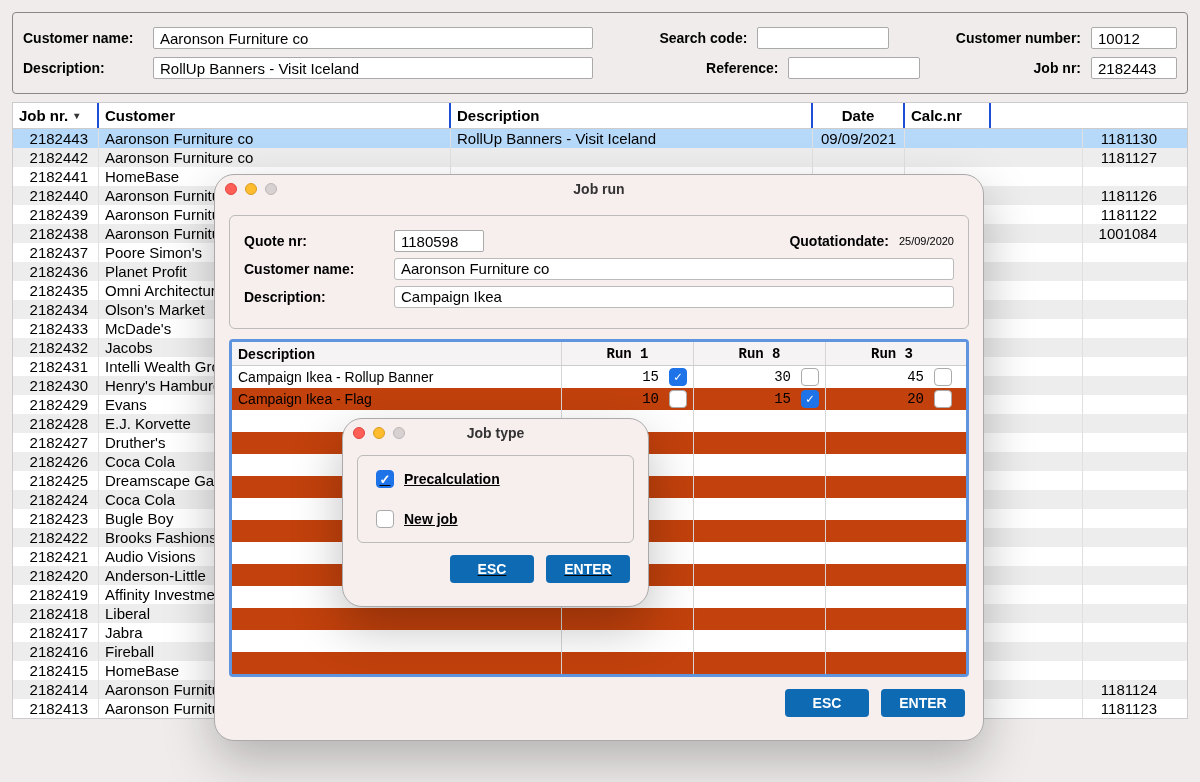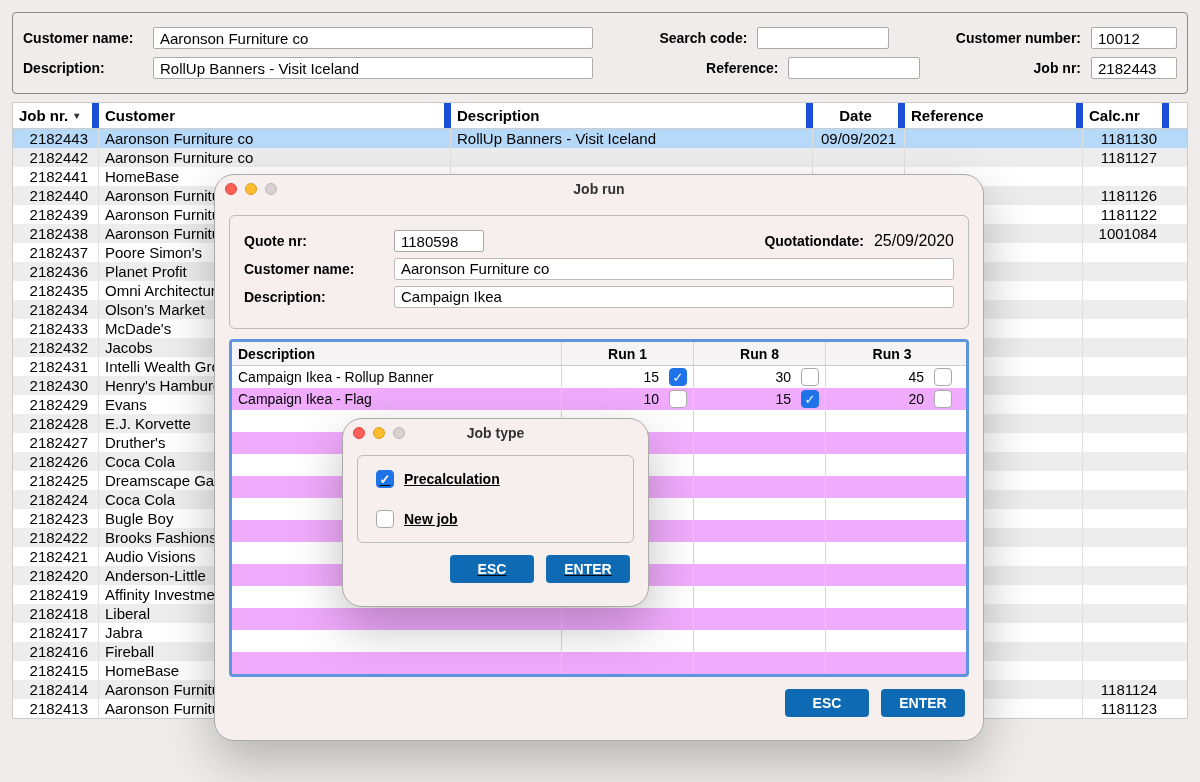--- a/index.html
+++ b/index.html
@@ -75,21 +75,21 @@
 .cell {
   padding: 0 6px;
   border-right: 1px solid #e0e0e0;
   white-space: nowrap;
   overflow: hidden;
   text-overflow: ellipsis;
   height: 100%;
   display: flex;
   align-items: center;
 }
-.grid-header .cell { border-right: 7px solid #1d4ed8; }
+.grid-header .cell { border-right: 2px solid #1d4ed8; }
 .c-job { width: 86px; justify-content: flex-end; padding-right: 10px; }
 .c-cust { width: 352px; }
 .c-desc { width: 362px; }
 .c-date { width: 92px; justify-content: center; }
 .c-ref { width: 178px; }
 .c-calc { width: 86px; justify-content: flex-end; padding-right: 12px; border-right: none;}
 .grid-header .c-job { justify-content: flex-start; gap:6px;}
 .grid-header .c-date { justify-content: center; }
 .grid-header .c-calc { justify-content: flex-start; }
 
@@ -143,21 +143,21 @@
 }
 .panel {
   border: 1px solid #bbb;
   border-radius: 6px;
   padding: 14px 14px;
   background: #f7eeee;
   margin-bottom: 10px;
 }
 .panel .form-row { margin-bottom: 6px; }
 .panel .lbl { font-weight: 700; width: 140px; }
-.panel .val { font-size: 16px; }
+.panel .val { font-size: 11px; }
 .panel .txtwide {
   flex: 1;
   border: 1px solid #bbb;
   border-radius: 3px;
   background: #fff;
   height: 22px;
   padding: 1px 6px;
   font-size: 15px;
 }
 
@@ -174,24 +174,24 @@
 .rg-header { background: #f5f3f3; font-weight: 700; border-bottom: 1px solid #ccc; height: 24px; }
 .rg-cell {
   border-right: 1px solid #d5d5d5;
   padding: 0 6px;
   height: 100%;
   display: flex;
   align-items: center;
   white-space: nowrap;
 }
 .rg-desc { width: 330px; }
-.rg-run { width: 132px; justify-content: center; gap: 6px; }
+.rg-run { width: 132px; justify-content: center; gap: 6px; font-family: Liberation Mono, monospace; }
 .rg-row .rg-run { justify-content: flex-end; padding-right: 6px; }
 .rg-row .rg-run span.num { flex:1; text-align: right; padding-right: 4px;}
-.rg-row.alt { background: #f0abfc; }
+.rg-row.alt { background: #c2410c; }
 
 .chk {
   width: 18px; height: 18px;
   border: 1px solid #aaa;
   border-radius: 4px;
   background: #fff;
   display: inline-flex;
   align-items: center;
   justify-content: center;
   font-size: 13px;
@@ -266,21 +266,20 @@
 
 <div class="grid">
   <div class="grid-header">
     <div class="cell c-job">
       <span>Job nr.</span>
       <span class="sort-arrow">▾</span>
     </div>
     <div class="cell c-cust">Customer</div>
     <div class="cell c-desc">Description</div>
     <div class="cell c-date">Date</div>
-    <div class="cell c-ref">Reference</div>
     <div class="cell c-calc">Calc.nr</div>
   </div>
   <div class="gridbody" id="gridbody">
       <div class="grid-row sel">
         <div class="cell c-job">2182443</div>
         <div class="cell c-cust">Aaronson Furniture co</div>
         <div class="cell c-desc">RollUp Banners - Visit Iceland</div>
         <div class="cell c-date">09/09/2021</div>
         <div class="cell c-ref"></div>
         <div class="cell c-calc">1181130</div>

